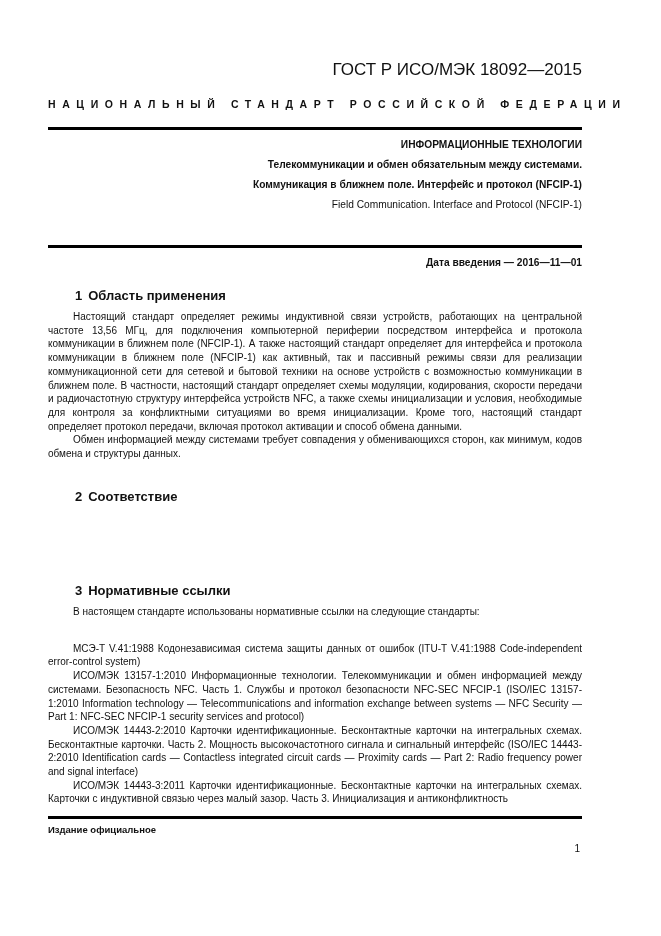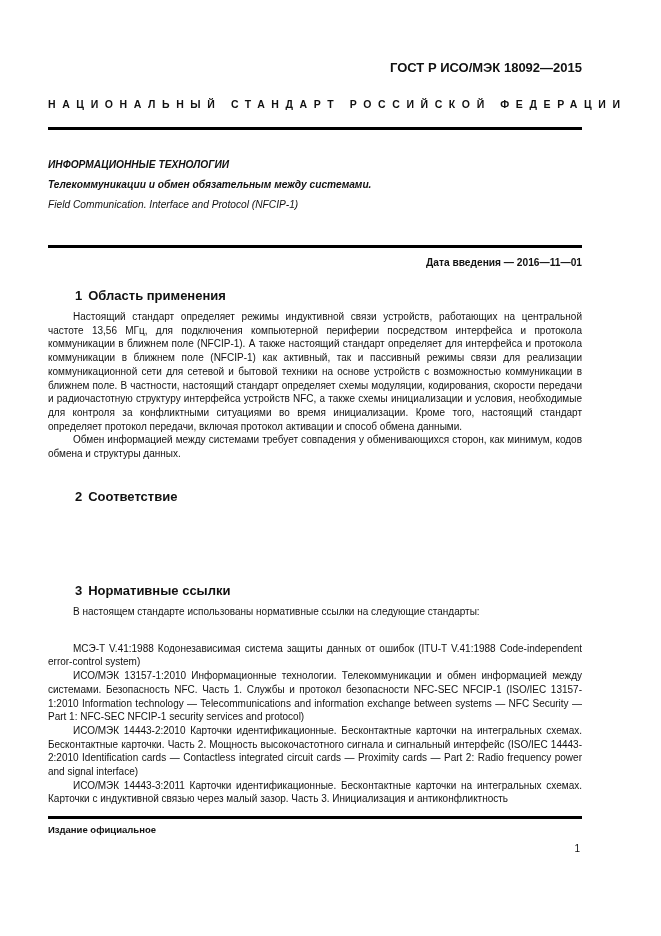--- a/index.html
+++ b/index.html
@@ -1,26 +1,26 @@
 <!DOCTYPE html>
 <html><head>
 <meta charset="utf-8">
 <style>
   html, body { margin: 0; padding: 0; background: #ffffff; }
   body { width: 661px; height: 936px; position: relative; overflow: hidden;
          font-family: "Liberation Sans", sans-serif; color: #111; }
   .page { position: absolute; left: 48px; top: 0; width: 534px; }
-  .doc-number { position: absolute; top: 60px; right: 0; font-weight: bold; font-size: 13px; }
+  .doc-number { position: absolute; top: 60px; right: 0; font-weight: normal; font-size: 17px; }
   .nat-std { position: absolute; top: 98px; left: 0; width: 534px; font-weight: bold;
              font-size: 10.5px; letter-spacing: 6.6px; white-space: nowrap; }
   .rule { position: absolute; left: 0; width: 534px; height: 3px; background: #000; }
   .rule.r1 { top: 127px; }
   .rule.r2 { top: 245px; }
   .rule.r3 { top: 816px; }
-  .titles { position: absolute; top: 159px; left: 0; width: 534px; text-align: left; font-style: italic; }
+  .titles { position: absolute; top: 139px; left: 0; width: 534px; text-align: right; }
   .t-main { font-weight: bold; font-size: 10.2px; line-height: 12px; margin-bottom: 8px; }
   .t-sub { font-weight: bold; font-size: 10.2px; line-height: 12px; margin-bottom: 8px; }
   .t-en { font-size: 10.2px; line-height: 12px; }
   .intro-date { position: absolute; top: 257px; right: 0; font-weight: bold; font-size: 10.2px; }
   .h { position: absolute; left: 27px; font-weight: bold; font-size: 13px; white-space: nowrap; }
   .h .num { margin-right: 6px; }
   .txt { position: absolute; left: 0; width: 534px; font-size: 10px; line-height: 13.7px;
          text-align: justify; }
   .txt p { margin: 0; text-indent: 25px; }
   .txt p.gap { margin-top: 23px; }
@@ -32,20 +32,21 @@
 
 <div class="page">
 
   <div class="doc-number">ГОСТ Р ИСО/МЭК 18092—2015</div>
   <div class="nat-std">НАЦИОНАЛЬНЫЙ СТАНДАРТ РОССИЙСКОЙ ФЕДЕРАЦИИ</div>
   <div class="rule r1"></div>
 
   <div class="titles">
     <div class="t-main">ИНФОРМАЦИОННЫЕ ТЕХНОЛОГИИ</div>
     <div class="t-sub">Телекоммуникации и обмен обязательным между системами.</div>
+    <div class="t-sub">Коммуникация в ближнем поле. Интерфейс и протокол (NFCIP-1)</div>
     <div class="t-en">Field Communication. Interface and Protocol (NFCIP-1)</div>
   </div>
 
   <div class="rule r2"></div>
 
   <div class="intro-date">Дата введения — 2016—11—01</div>
 
   <div class="h" style="top:288px;">
     <span class="num">1</span><span>Область применения</span>
   </div>

